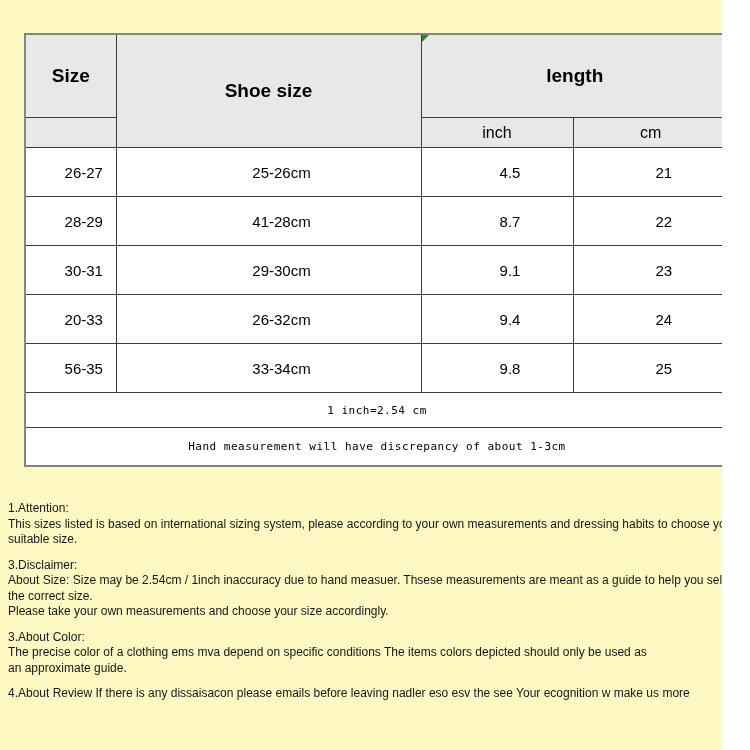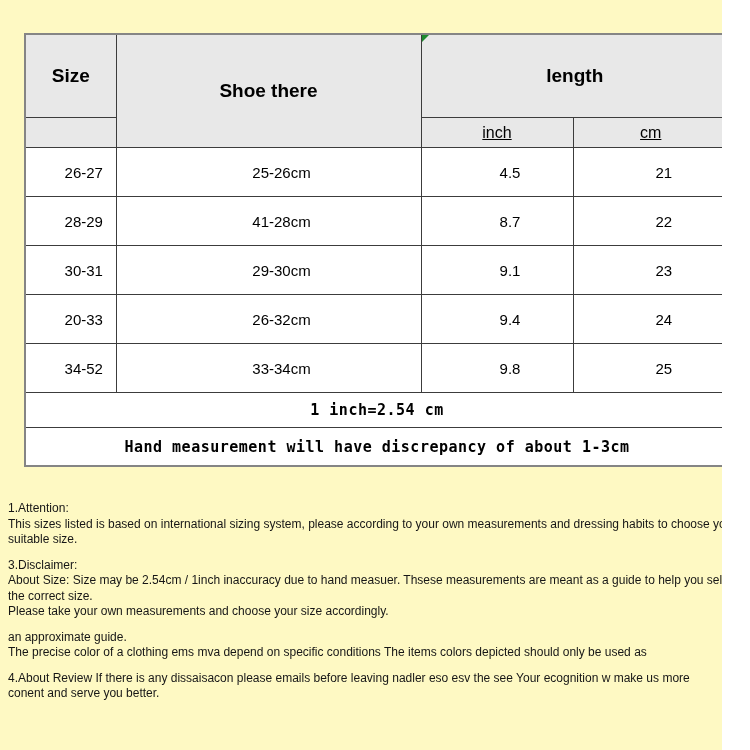--- a/index.html
+++ b/index.html
@@ -38,38 +38,38 @@
   .h-main {
     font-size: 19px;
     font-weight: bold;
     color: #1a1a1a;
   }
   .h-sub {
     font-size: 16px;
     font-weight: normal;
   }
   tr.r-h1 > * { height: 82px; }
-  tr.r-h2 > * { height: 29px; text-decoration: underline; }
+  tr.r-h2 > * { height: 29px; }
   tr.r-d  > td { height: 48px; font-size: 15px; padding-left: 26px; }
   tr.r-f1 > td { height: 34px; }
   tr.r-f2 > td { height: 37px; }
   .len-cell { position: relative; }
   .tri {
     position: absolute;
     left: 0;
     top: 0;
     width: 0;
     height: 0;
     border-top: 7px solid #1e8a2e;
     border-right: 7px solid transparent;
   }
   td.foot {
     font-family: "DejaVu Sans Mono", monospace;
-    font-size: 15px;
-    font-weight: bold;
+    font-size: 11px;
+    font-weight: normal;
     letter-spacing: 0.5px;
   }
   .notes {
     position: absolute;
     left: 8px;
     top: 501px;
     width: 738px;
     font-size: 12px;
     line-height: 15.5px;
     color: #161616;
@@ -84,21 +84,21 @@
   <table class="size-chart">
     <colgroup>
       <col style="width:91px">
       <col style="width:305px">
       <col style="width:152px">
       <col style="width:156px">
     </colgroup>
     <tbody>
       <tr class="r-h1">
         <th class="hdr h-main">Size</th>
-        <th class="hdr h-main" rowspan="2">Shoe there</th>
+        <th class="hdr h-main" rowspan="2">Shoe size</th>
         <th class="hdr h-main len-cell" colspan="2">
           <span class="tri"></span>
           <span>length</span>
         </th>
       </tr>
       <tr class="r-h2">
         <td class="hdr"></td>
         <th class="hdr h-sub">inch</th>
         <th class="hdr h-sub">cm</th>
       </tr>
@@ -121,21 +121,21 @@
         <td>9.1</td>
         <td>23</td>
       </tr>
       <tr class="r-d">
         <td>20-33</td>
         <td>26-32cm</td>
         <td>9.4</td>
         <td>24</td>
       </tr>
       <tr class="r-d">
-        <td>34-52</td>
+        <td>56-35</td>
         <td>33-34cm</td>
         <td>9.8</td>
         <td>25</td>
       </tr>
 
       <tr class="r-f1">
         <td class="foot" colspan="4">1 inch=2.54 cm</td>
       </tr>
       <tr class="r-f2">
         <td class="foot" colspan="4">Hand measurement will have discrepancy of about 1-3cm</td>
@@ -147,22 +147,22 @@
     <div class="note-section">
       <div>1.Attention:</div>
       <div>This sizes listed is based on international sizing system, please according to your own measurements and dressing habits to choose your suitable size.</div>
     </div>
     <div class="note-section">
       <div>3.Disclaimer:</div>
       <div>About Size: Size may be 2.54cm / 1inch inaccuracy due to hand measuer. Thsese measurements are meant as a guide to help you select the correct size.</div>
       <div>Please take your own measurements and choose your size accordingly.</div>
     </div>
     <div class="note-section">
+      <div>3.About Color:</div>
+      <div>The precise color of a clothing ems mva depend on specific conditions The items colors depicted should only be used as</div>
       <div>an approximate guide.</div>
-      <div>The precise color of a clothing ems mva depend on specific conditions The items colors depicted should only be used as</div>
     </div>
     <div class="note-section">
       <div>4.About Review If there is any dissaisacon please emails before leaving nadler eso esv the see Your ecognition w make us more</div>
-      <div>conent and serve you better.</div>
     </div>
   </div>
 
 </div>
 
 </body></html>

